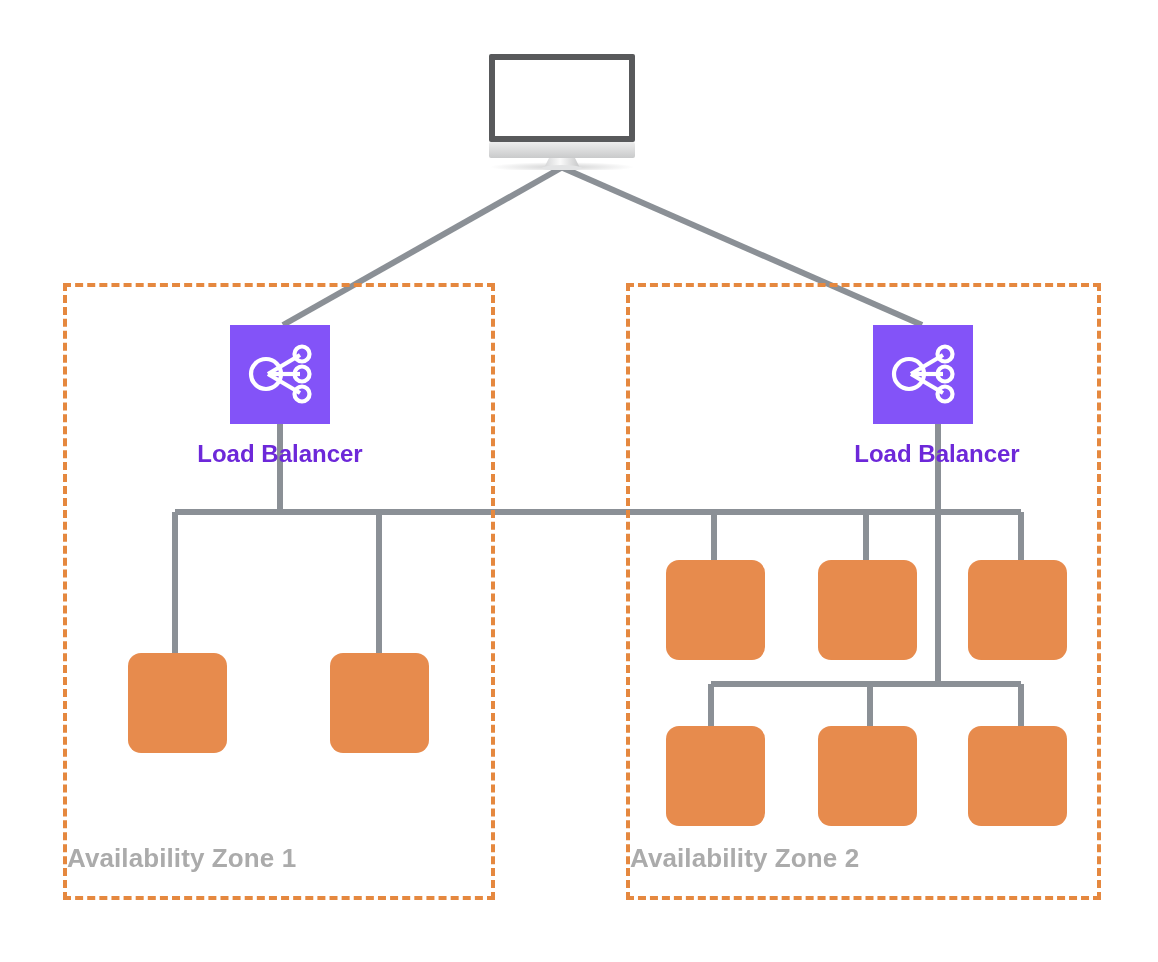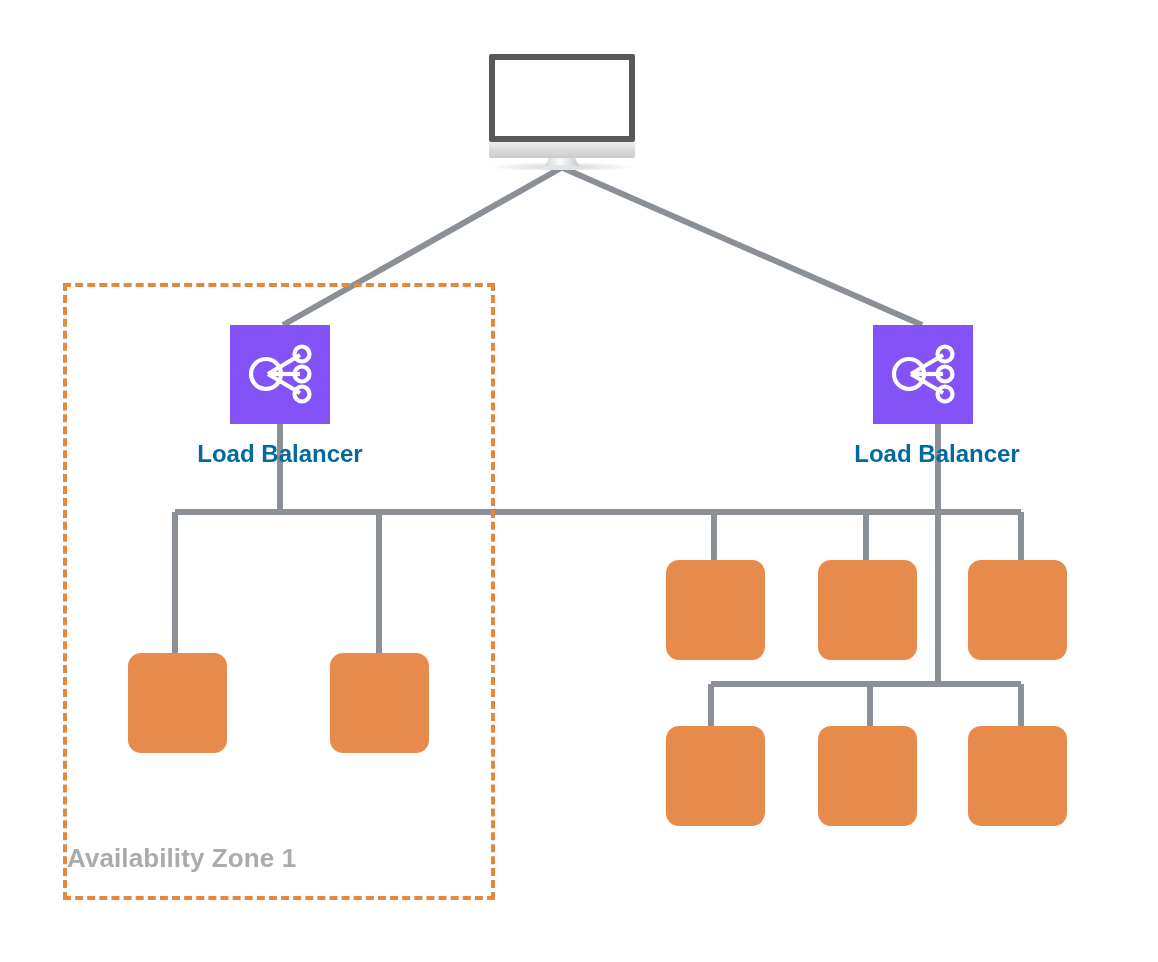--- a/index.html
+++ b/index.html
@@ -62,21 +62,21 @@
     width: 100px;
     height: 99px;
     background: #8353F8;
   }
   .lb-tile svg { display: block; width: 100%; height: 100%; }
 
   .lb-label {
     position: absolute;
     font-size: 24px;
     font-weight: bold;
-    color: #0369a1;
+    color: #6d28d9;
     white-space: nowrap;
     text-align: center;
   }
 
   
   #client-monitor {
     position: absolute;
     left: 487px;
     top: 52px;
     width: 150px;
@@ -114,20 +114,23 @@
       <line x1="711" y1="684" x2="711" y2="731"></line>
       <line x1="870" y1="684" x2="870" y2="731"></line>
       <line x1="1021" y1="684" x2="1021" y2="731"></line>
     </g>
   </svg>
 
   <div class="az-zone" id="az-zone-1">
     <span class="az-label">Availability Zone 1</span>
   </div>
 
+  <div class="az-zone" id="az-zone-2">
+    <span class="az-label">Availability Zone 2</span>
+  </div>
 
   <div id="client-monitor">
     <svg viewBox="0 0 150 118" xmlns="http://www.w3.org/2000/svg">
       <defs>
         <linearGradient id="chinGrad" x1="0" y1="0" x2="0" y2="1">
           <stop offset="0%" stop-color="#EDEDED"></stop>
           <stop offset="100%" stop-color="#C9CACB"></stop>
         </linearGradient>
         <linearGradient id="neckGrad" x1="0" y1="0" x2="1" y2="0">
           <stop offset="0%" stop-color="#D4D5D6"></stop>

